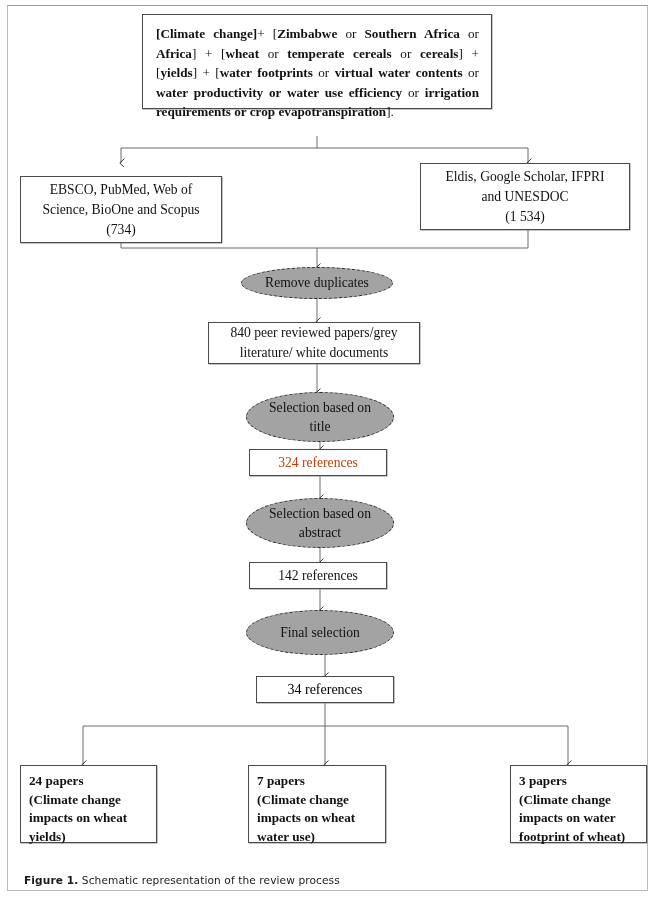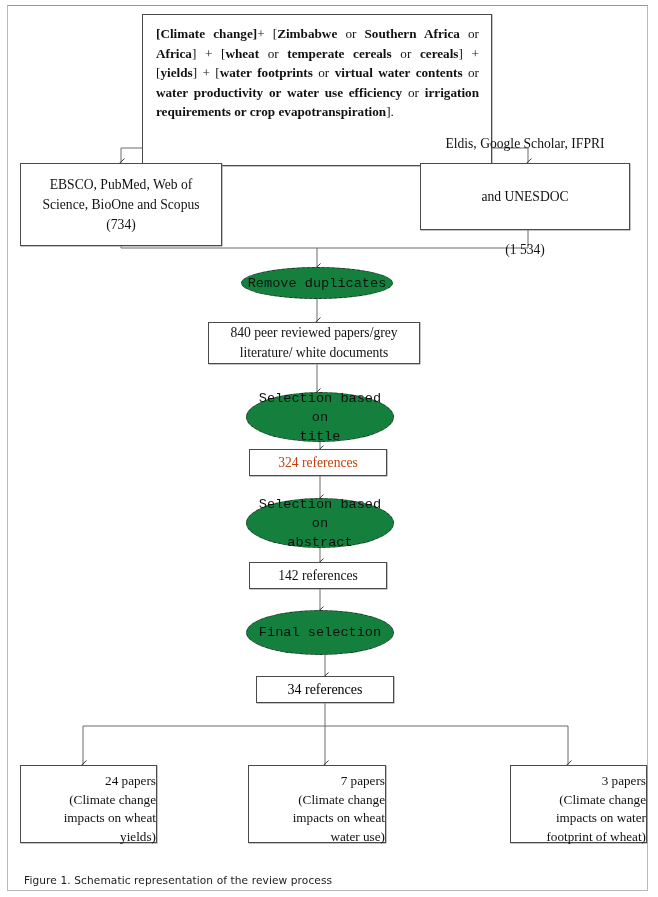--- a/index.html
+++ b/index.html
@@ -37,49 +37,48 @@
     flex-direction:column;
     justify-content:center;
   }
   .box{
     border:1px solid #4a4a4a;
     box-shadow:0.5px 0.5px 0 0 #8a8a8a;
   }
   .ellipse{
     border:1.4px dashed #2b2b2b;
     border-radius:50%;
-    background:#15803d;
+    background:#a3a3a3;
     display:flex;
     flex-direction:column;
     align-items:center;
     justify-content:center;
-    font-family:Liberation Mono, monospace;
   }
   .c{ text-align:center; }
   .l{ text-align:left; }
 
   
   #query-box{
-    left:142px;top:14px;width:350px;height:152px;
+    left:142px;top:14px;width:350px;height:95px;
     padding:9px 12px 9px 13px;
     justify-content:flex-start;
   }
   #query-box .qline{
     font-size:13.2px;
     line-height:19.6px;
     color:#111;
     text-align:justify;
     text-justify:inter-word;
   }
   .b{font-weight:bold;}
   .r{font-weight:normal;}
 
   
-  #src-left{ left:20px;top:163px;width:202px;height:83px; }
-  #src-right{ left:420px;top:163px;width:210px;height:67px;gap:33px; }
+  #src-left{ left:20px;top:176px;width:202px;height:67px; }
+  #src-right{ left:420px;top:163px;width:210px;height:67px; }
   #src-left .t,#src-right .t{
     font-size:13.6px;line-height:20px;color:#111;
   }
 
   
   #ell-dup{ left:241px;top:267px;width:152px;height:32px; }
   #ell-dup .t{font-size:13.6px;color:#111;}
 
   #box-840{ left:208px;top:322px;width:212px;height:42px;justify-content:flex-end; }
   #box-840 .t{font-size:13.6px;line-height:20px;color:#111;}
@@ -102,37 +101,37 @@
   #box-34{ left:256px;top:676px;width:138px;height:27px; }
   #box-34 .t{font-size:14px;color:#000000;}
 
   
   .result{
     height:78px;
     padding:6px 0 6px 8px;
     justify-content:flex-start;
   }
   .result .t{
-    font-size:13.2px;line-height:18.6px;color:#111;text-align:right;
+    font-size:13.2px;line-height:18.6px;color:#111;text-align:left;font-weight:bold;
   }
   #res-1{ left:20px;top:765px;width:137px; }
   #res-2{ left:248px;top:765px;width:138px; }
   #res-3{ left:510px;top:765px;width:137px; }
 
   
   #caption{
     position:absolute;
     left:24px;top:874px;
     font-family:"DejaVu Sans", sans-serif;
     font-size:10.6px;
     color:#1a1a1a;
     letter-spacing:0.1px;
     white-space:nowrap;
   }
-  #caption .cap-label{font-weight:normal;}
+  #caption .cap-label{font-weight:bold;}
   #caption .cap-text{font-weight:normal;}
 </style>
 </head>
 <body>
 
 <div id="page">
 
   <div id="frame"></div>
 
   <svg id="canvas" viewBox="0 0 658 897" xmlns="http://www.w3.org/2000/svg">

